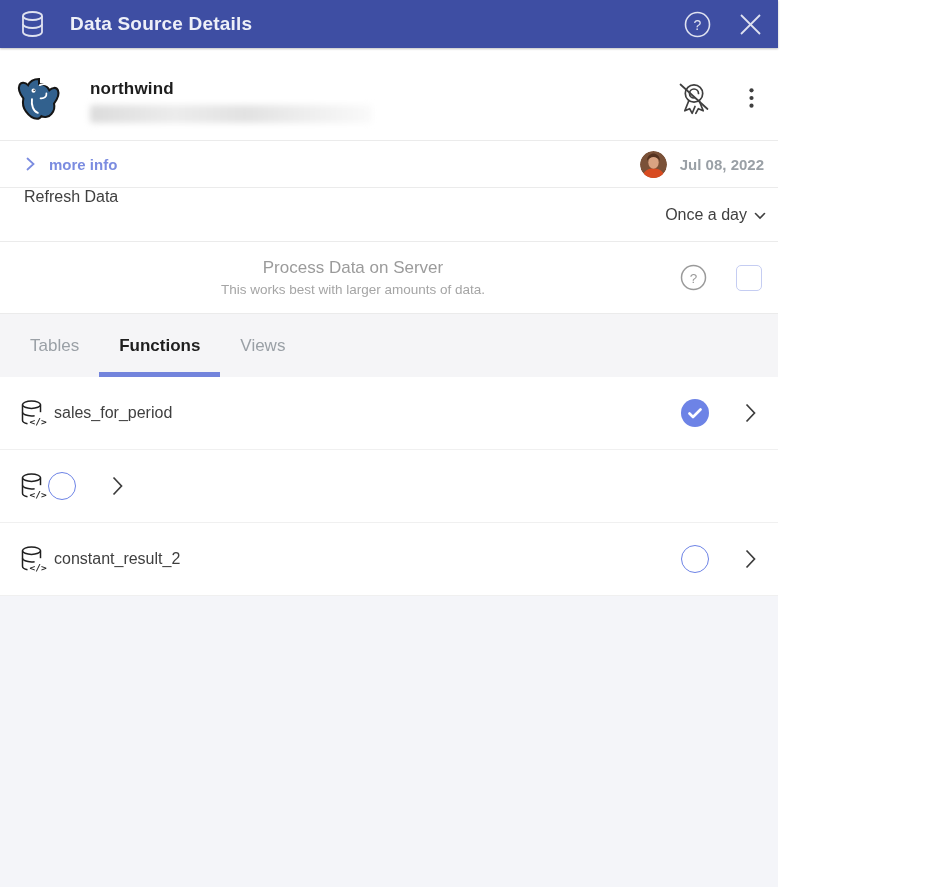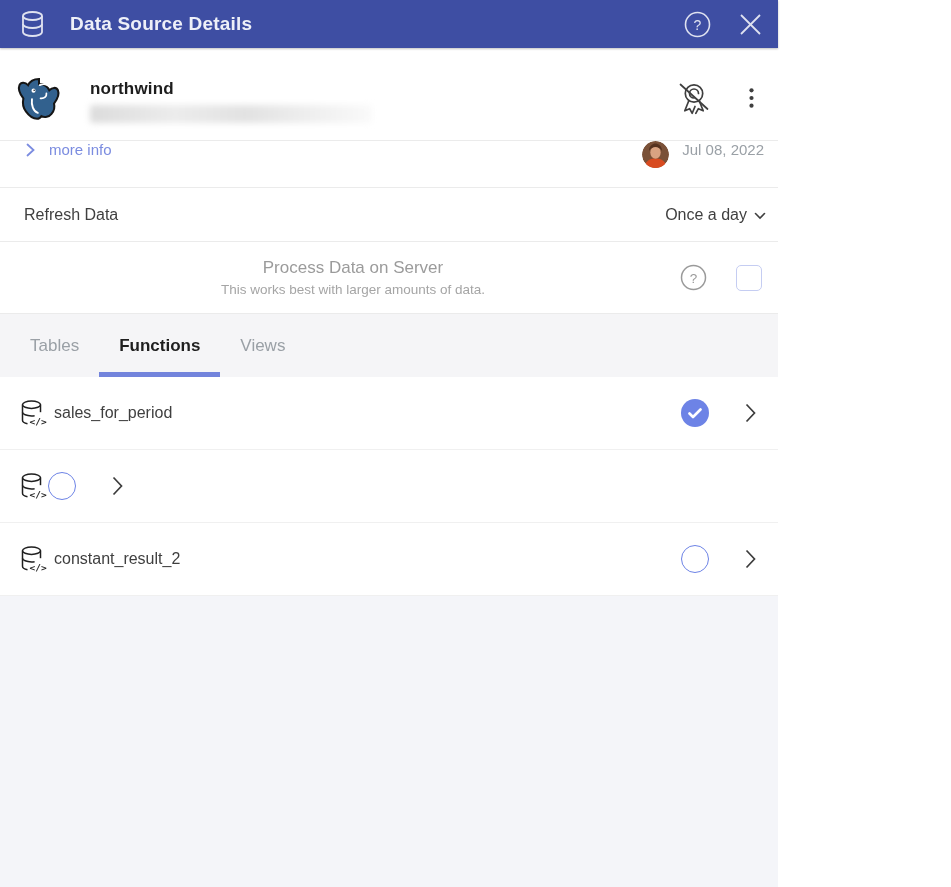--- a/index.html
+++ b/index.html
@@ -48,32 +48,33 @@
     margin-top: 6px;
     width: 282px; height: 18px; border-radius: 3px;
     background: linear-gradient(90deg, #dcdcdc 0%, #ececec 30%, #e2e2e2 55%, #ededed 75%, #fafafa 100%);
     filter: blur(3px);
   }
   .src-actions { display:flex; align-items:center; }
   .nocert { margin-right: 30px; cursor:pointer; }
   .kebab { cursor:pointer; padding: 4px 6px; }
   .moreinfo-row {
     flex: 0 0 47px;
-    display: flex; align-items: flex-start;
+    display: flex; align-items: center;
     padding: 0 12px 0 26px;
     border-top: 1px solid #ebebeb;
+    font-weight: bold;
   }
   .moreinfo-link { display:flex; align-items:center; color:#7b8ce0; font-size:15px; cursor:pointer; flex:1; }
   .moreinfo-link .chev { margin-right: 14px; display:flex; }
   .avatar { width: 27px; height: 27px; border-radius: 50%; overflow:hidden; flex:0 0 auto; }
   .mod-date { color: #9aa0a6; font-size: 15px; margin-left: 13px; margin-right: 2px; }
 
   .refresh-row {
     flex: 0 0 54px;
-    display: flex; align-items: center;
+    display: flex; 
     padding: 0 12px 0 24px;
     border-top: 1px solid #ebebeb;
   }
   .refresh-label { flex: 1; font-size: 16px; color: #3f3f3f; }
   .refresh-select { display:flex; align-items:center; font-size:16px; color:#3f3f3f; cursor:pointer; }
   .refresh-select .caret { margin-left: 7px; margin-top: 2px; display:flex; }
 
   .process-row {
     flex: 0 0 72px;
     display: flex; align-items: center;

